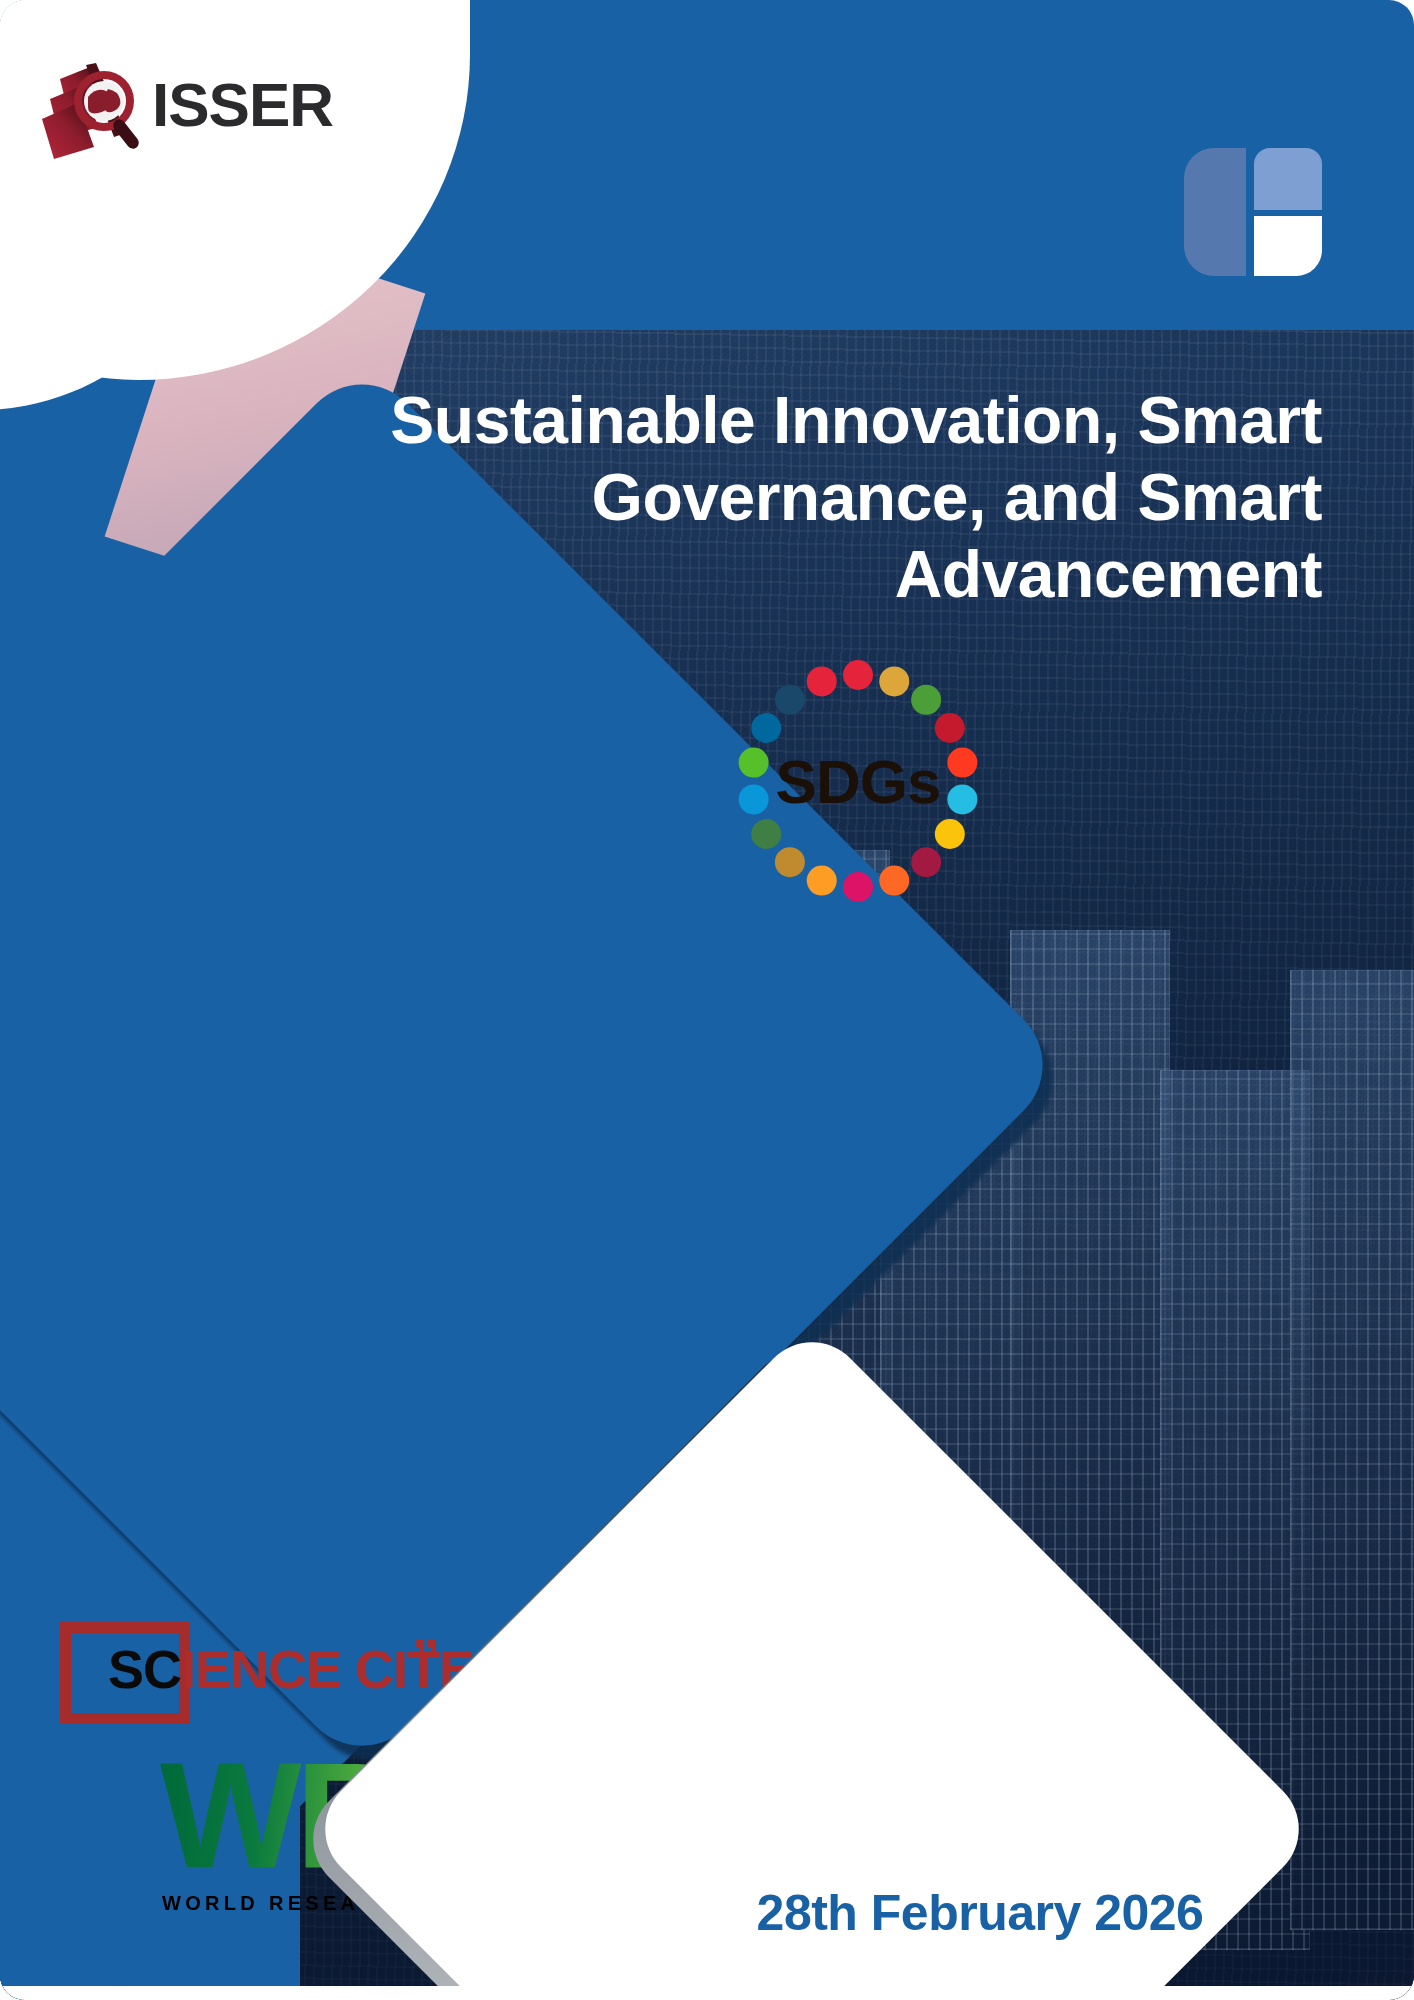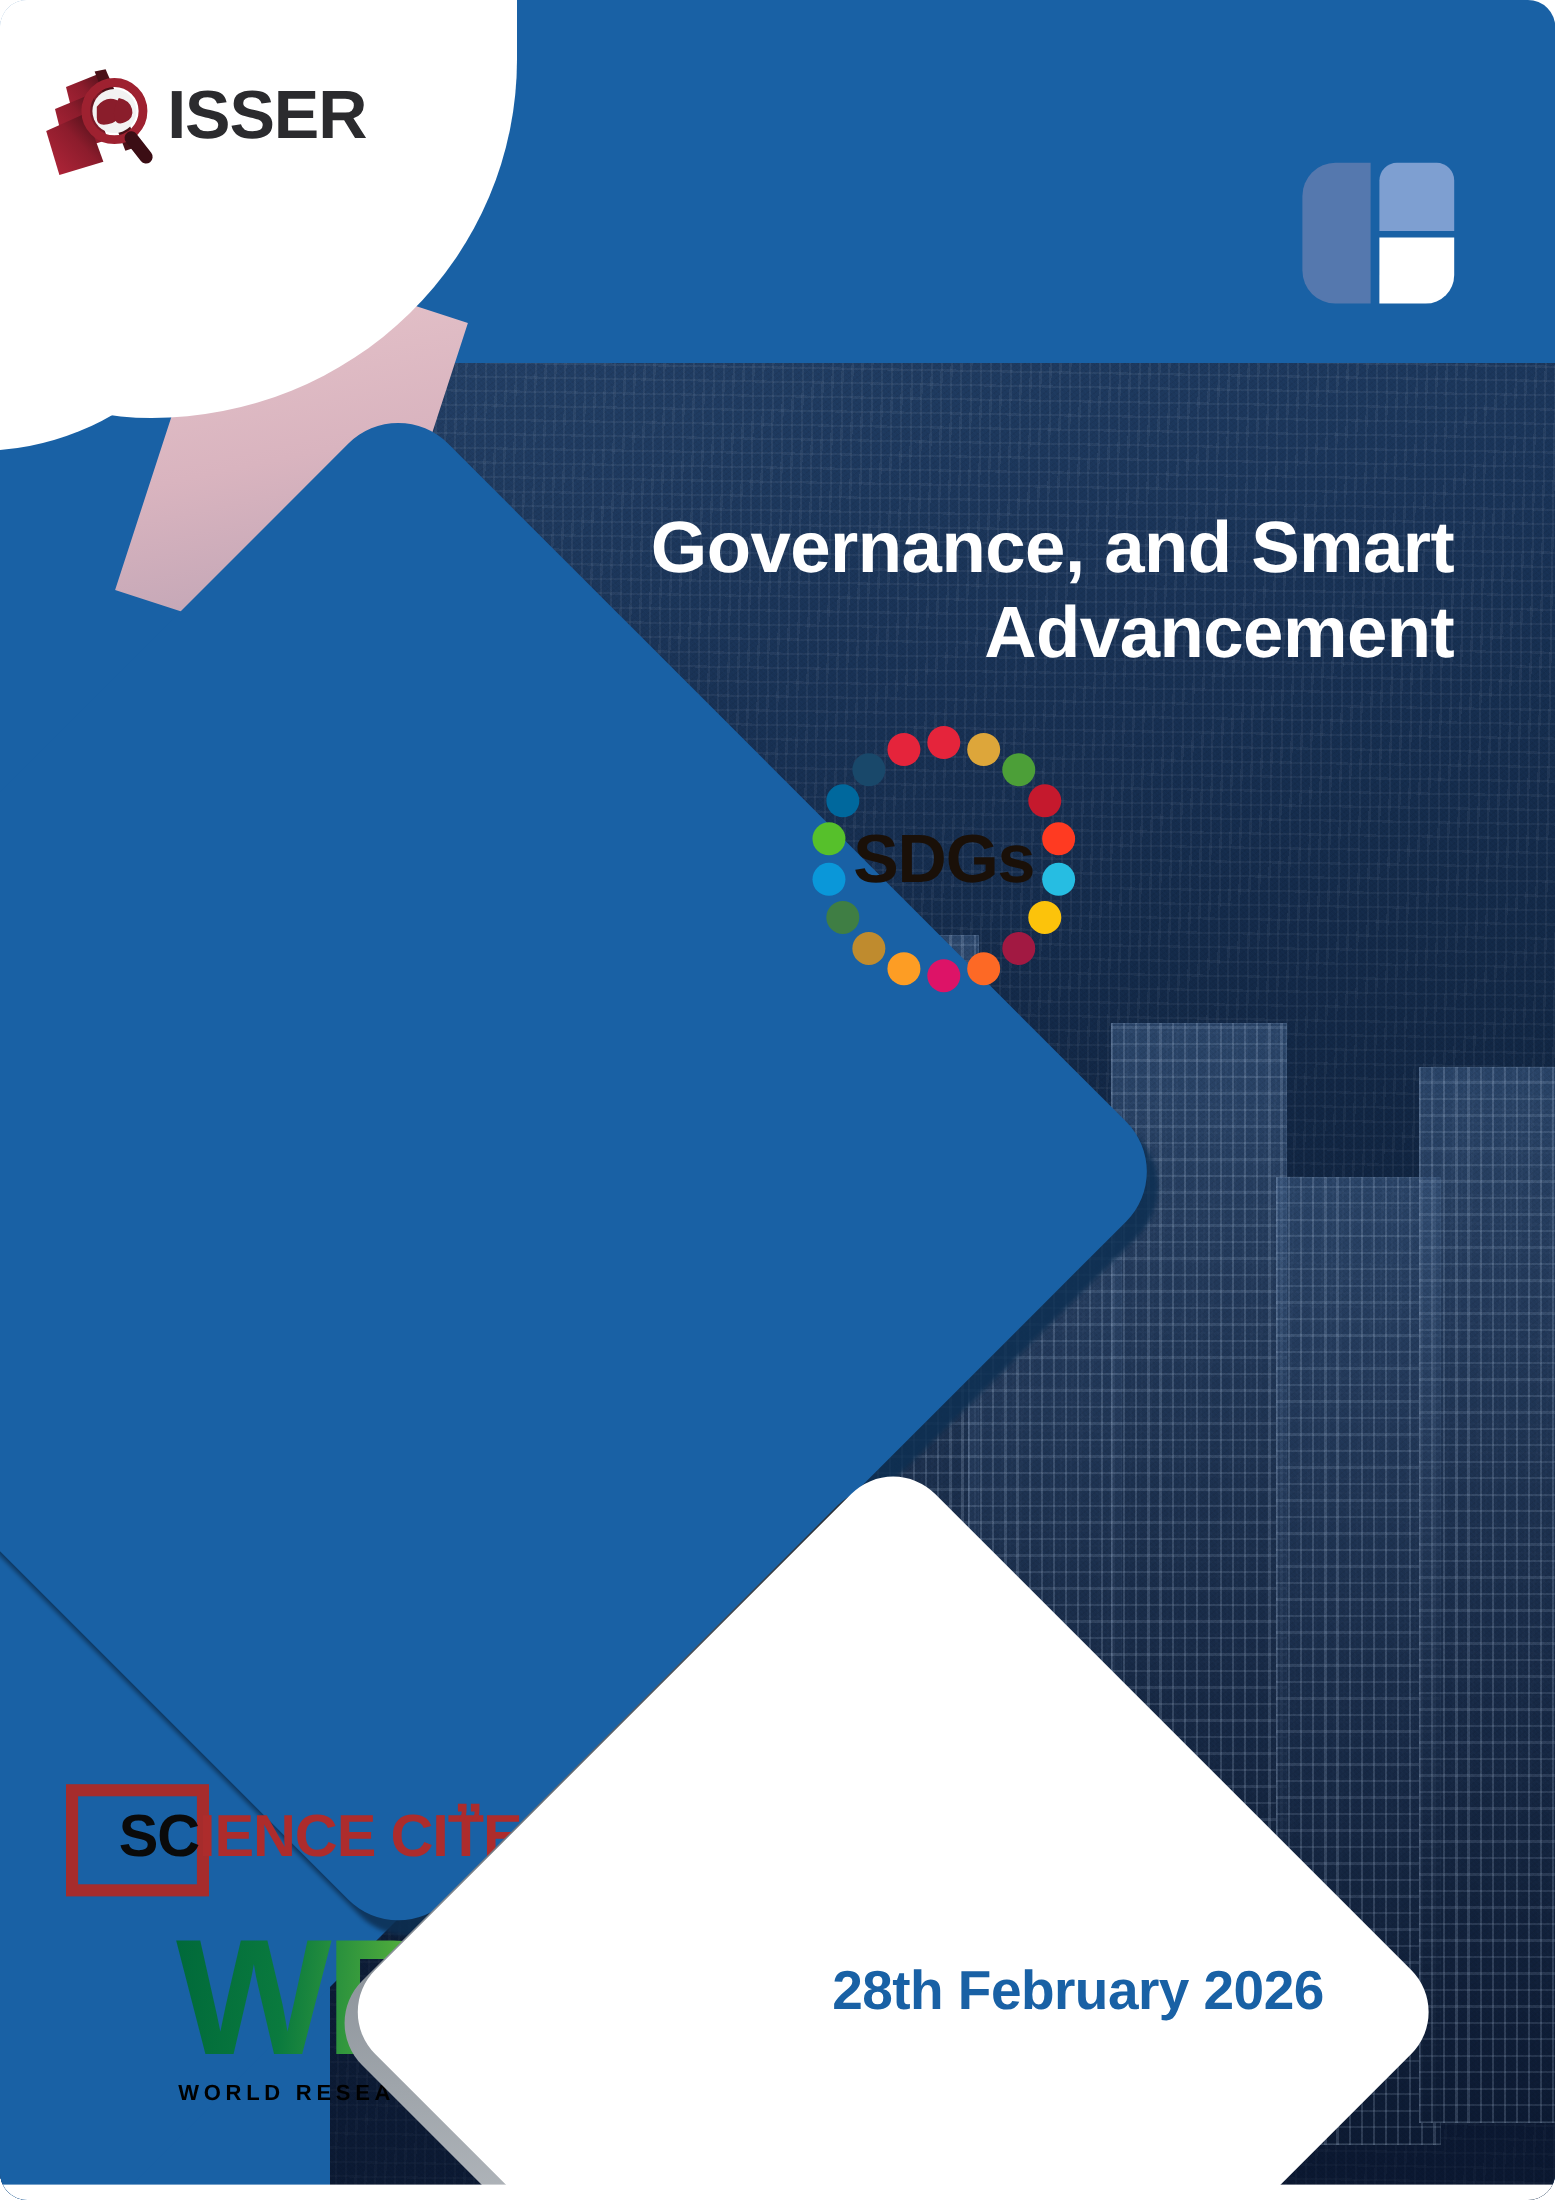--- a/index.html
+++ b/index.html
@@ -280,21 +280,21 @@
     position: absolute;
     left: 812px; top: 1320px;
     width: 720px; height: 720px;
     background: #ffffff;
     transform: rotate(45deg);
     transform-origin: 0 0;
     border-radius: 54px;
   }
   .date {
     position: absolute;
-    left: 700px; top: 1780px;
+    left: 700px; top: 1884px;
     width: 560px;
     text-align: center;
     color: #1961A5;
     font-size: 50px;
     font-weight: 700;
     letter-spacing: -0.5px;
   }
   .bottom-white {
     position: absolute;
     left: 0; bottom: 0;
@@ -371,21 +371,21 @@
   </div>
 
   <div class="mark">
     <div class="m-left"></div>
     <div class="m-tr"></div>
     <div class="m-br"></div>
   </div>
 
   <div class="card-content">
     <div class="title">
-      <br>
+      <span>Sustainable Innovation, Smart</span><br>
       <span>Governance, and Smart</span><br>
       <span>Advancement</span>
     </div>
   </div>
 
   <div class="sdgs">
     <div class="ring" id="sdgs-ring">
         <div class="dot" style="background: rgb(229, 36, 59); transform: translate(6.49063e-15px, -106px);"></div>
         <div class="dot" style="background: rgb(221, 166, 58); transform: translate(36.2541px, -99.6074px);"></div>
         <div class="dot" style="background: rgb(76, 159, 56); transform: translate(68.1355px, -81.2007px);"></div>

